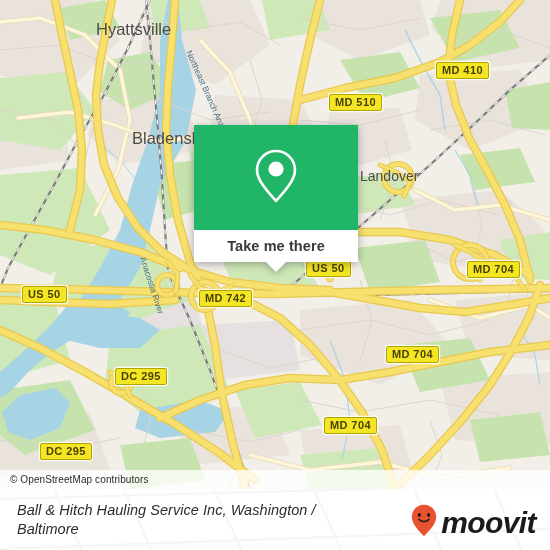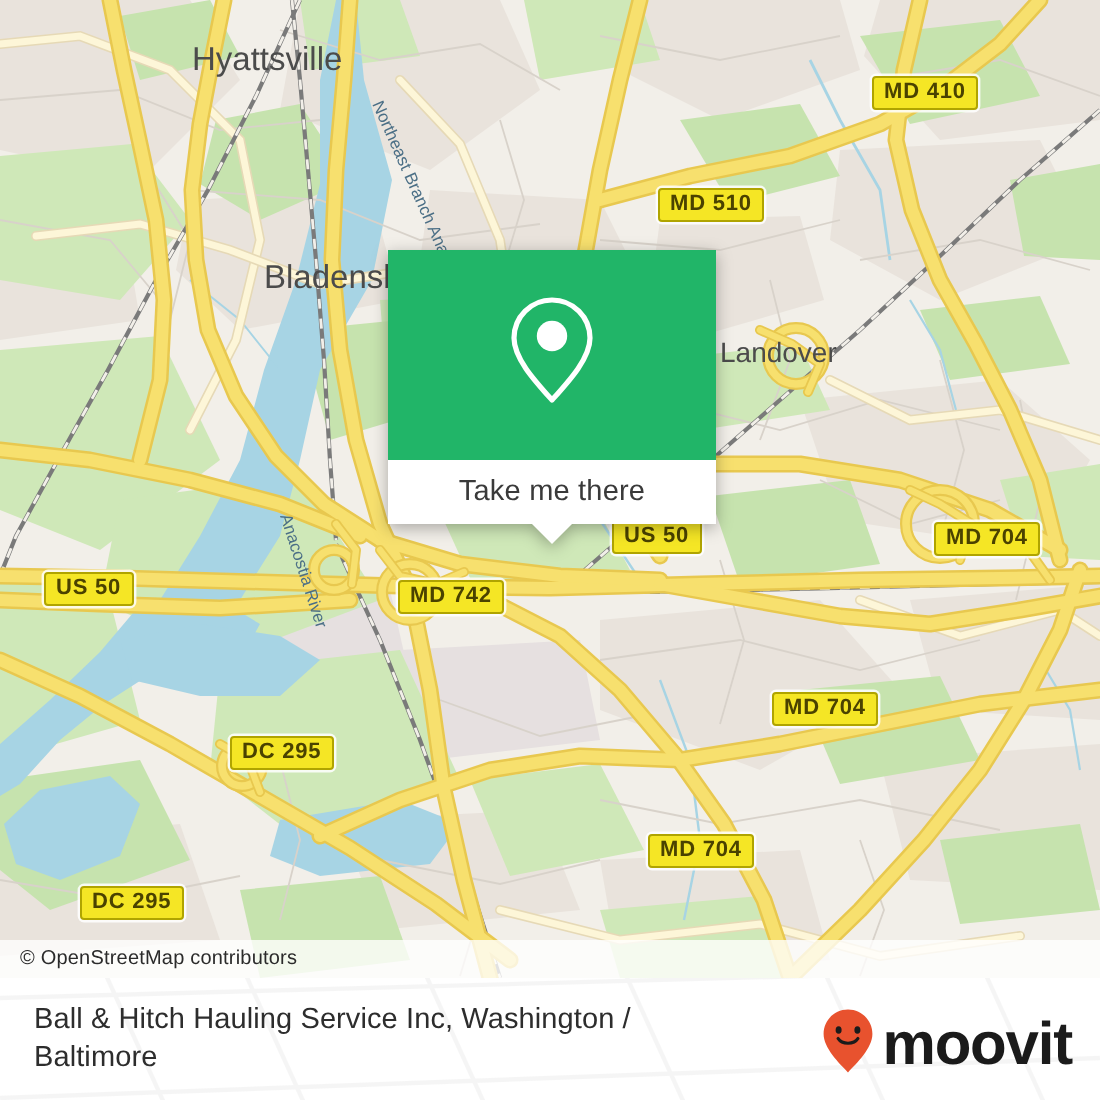--- a/index.html
+++ b/index.html
@@ -43,20 +43,21 @@
   }
 
   
   #popup {
     position: absolute;
     left: 194px;
     top: 125px;
     width: 164px;
     z-index: 30;
     filter: drop-shadow(0 2px 4px rgba(0,0,0,0.30));
+    font-weight: bold;
   }
   #popup-head {
     width: 164px;
     height: 105px;
     background: #21b568;
     display: flex;
     align-items: center;
     justify-content: center;
   }
   #popup-foot {
@@ -80,20 +81,21 @@
     border-top: 10px solid #ffffff;
   }
 
   
   #footer {
     position: absolute;
     left: 0; top: 489px;
     width: 550px; height: 61px;
     background: #ffffff;
     overflow: hidden;
+    font-style: italic;
   }
   #footer-watermark {
     position: absolute;
     left: 0; top: -30px;
     width: 550px; height: 110px;
     opacity: 0.065;
     pointer-events: none;
   }
   #footer-title {
     position: absolute;
@@ -359,21 +361,21 @@
       </g>
 
       <g>
         <text class="plabel" x="96" y="35" font-size="16.5">Hyattsville</text>
         <text class="plabel" x="132" y="144" font-size="16.5">Bladensburg</text>
         <text class="plabel" x="360" y="181" font-size="14">Landover</text>
       </g>
     </svg>
 
     <div style="position:absolute;left:0;top:0;width:550px;height:489px;">
-      <span style="position:absolute;left:436px;top:36px;">
+      <span style="position:absolute;left:436px;top:60px;">
         <span class="shield">MD 410</span></span>
       <span style="position:absolute;left:329px;top:92px;">
         <span class="shield">MD 510</span></span>
       <span style="position:absolute;left:22px;top:284px;">
         <span class="shield">US 50</span></span>
       <span style="position:absolute;left:199px;top:288px;">
         <span class="shield">MD 742</span></span>
       <span style="position:absolute;left:306px;top:258px;">
         <span class="shield">US 50</span></span>
       <span style="position:absolute;left:467px;top:259px;">

